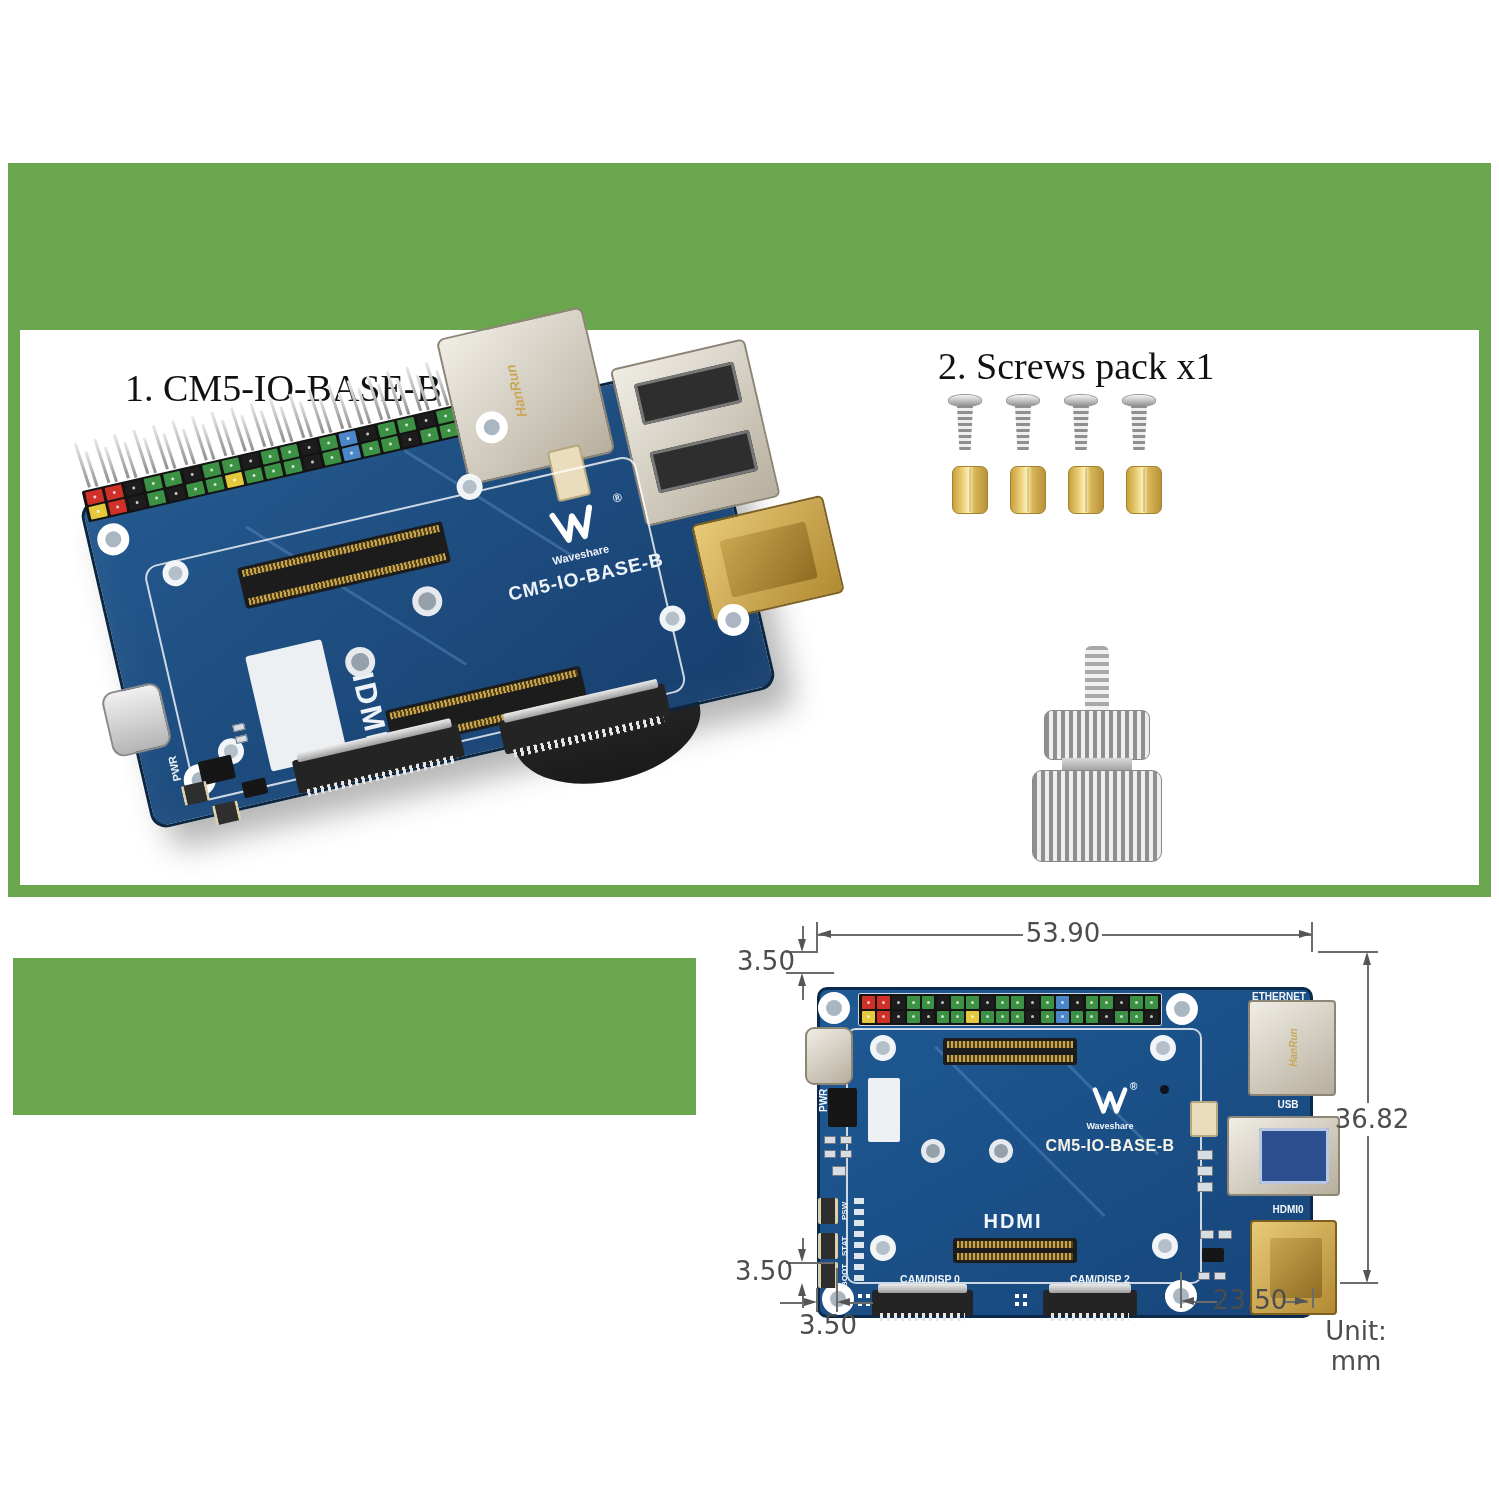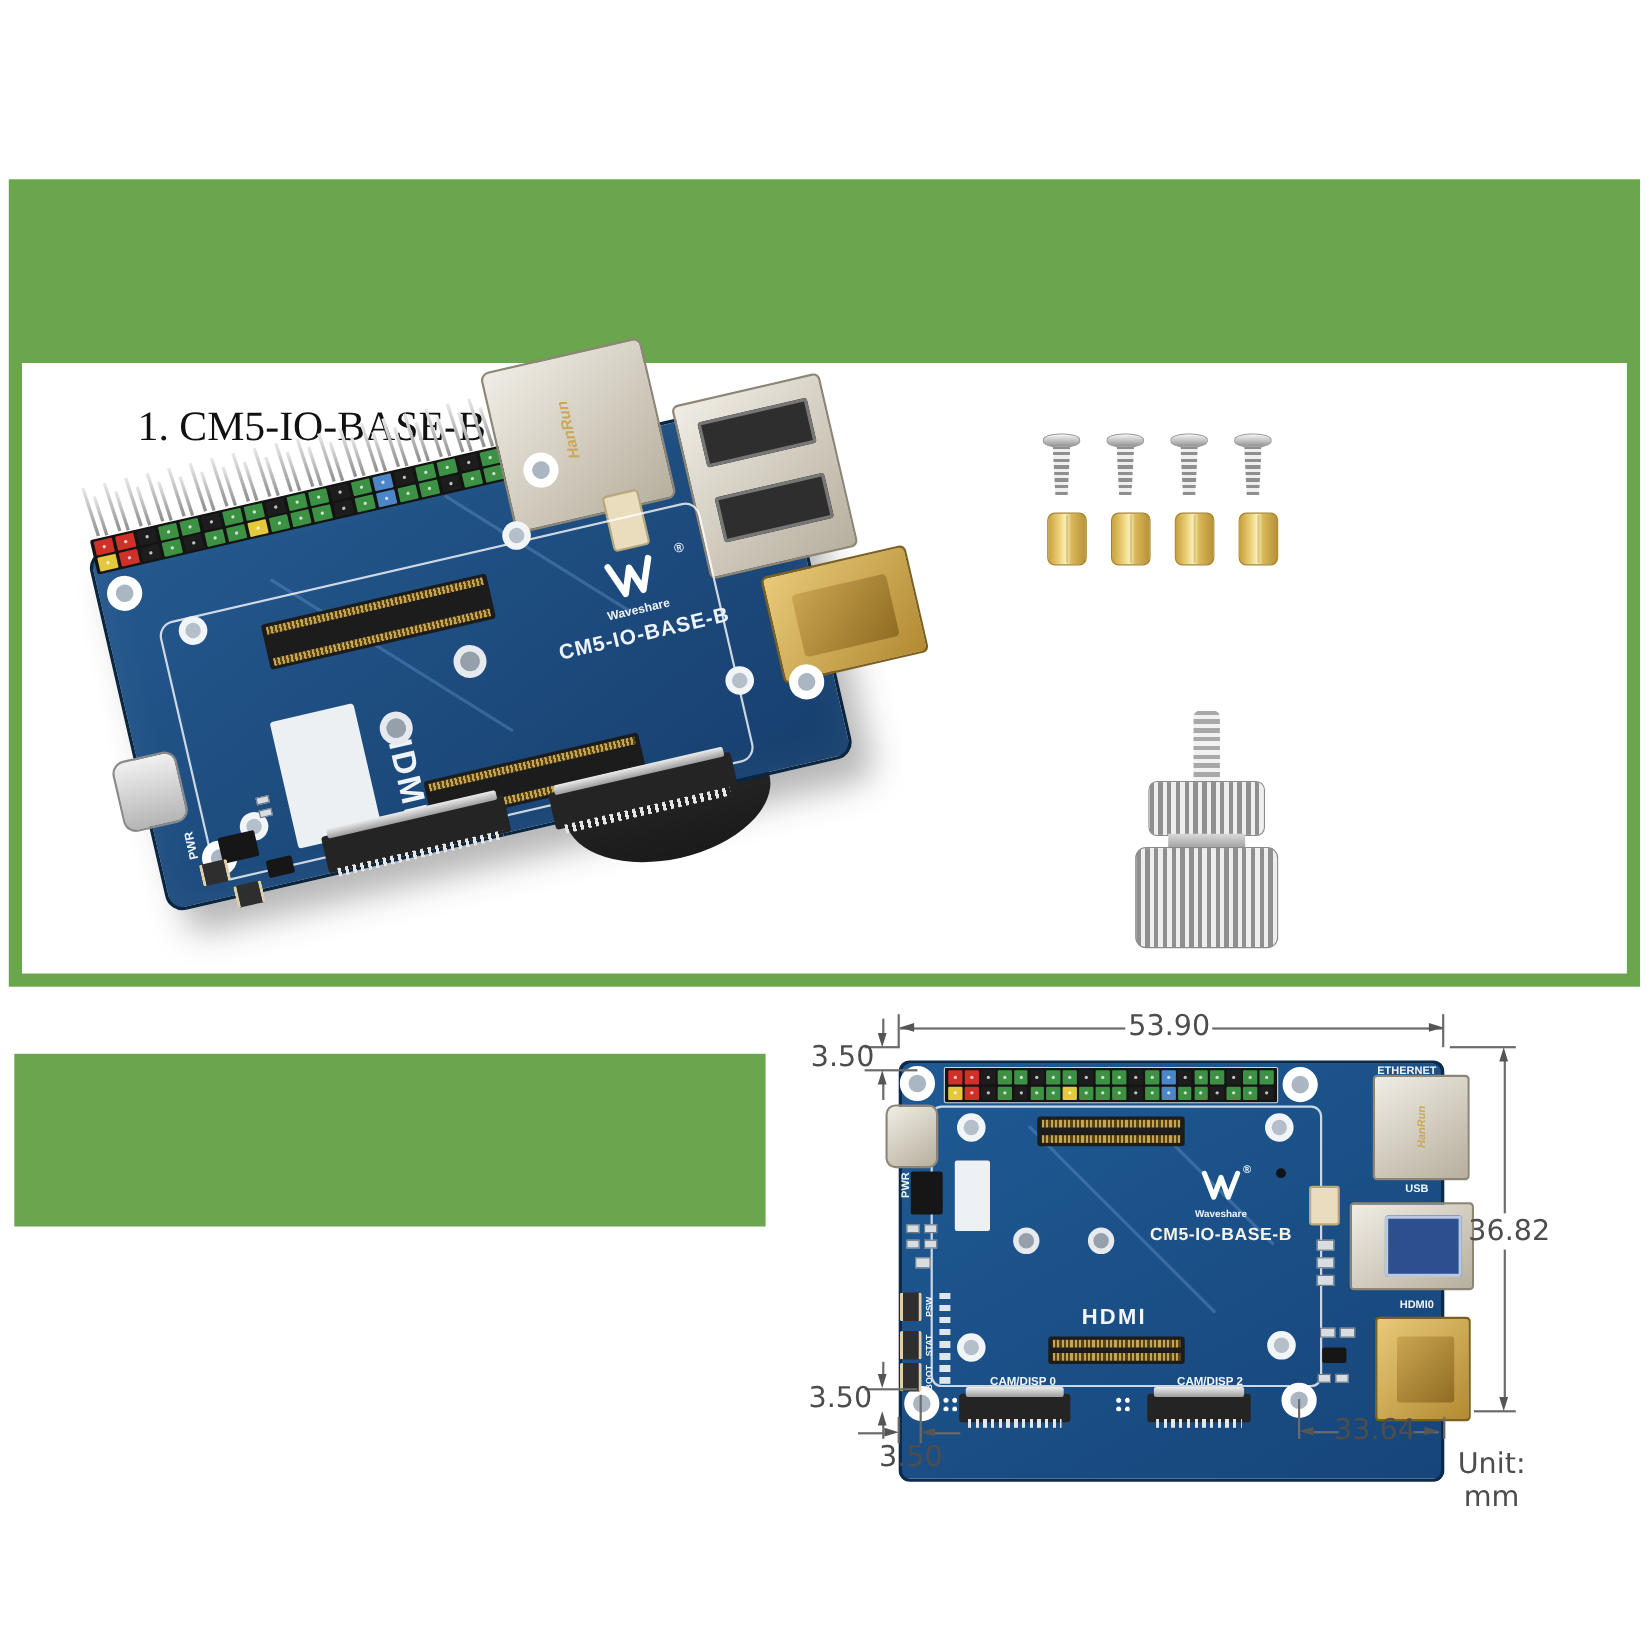--- a/index.html
+++ b/index.html
@@ -49,21 +49,21 @@
   .gpio-strip{position:absolute;background:#141414;border-radius:2px;}
   .gpio-col{position:absolute;top:2px;display:flex;flex-direction:column;gap:2px;}
   .gpio-cell{width:100%;border-radius:1px;position:relative;}
   .gpio-cell:after{content:'';position:absolute;left:50%;top:50%;width:3px;height:3px;margin:-1.5px 0 0 -1.5px;background:#ffffffbb;border-radius:50%;}
   .pin-needle{position:absolute;width:3px;background:linear-gradient(180deg,#e8e8e8,#8e8e8e);transform:rotate(-5deg);}
   .chip{position:absolute;background:#161616;border-radius:2px;}
   .passive{position:absolute;background:#d8dde2;border:1px solid #6d7884;box-sizing:border-box;}
   .btn-side{position:absolute;background:#2e2e2e;border-left:3px solid #ddd0ab;border-right:3px solid #ddd0ab;box-sizing:border-box;border-radius:2px;}
   .vtext{writing-mode:vertical-rl;transform:rotate(180deg);}
   
-  #dgm-board{position:absolute;left:817px;top:964px;width:496px;height:383px;box-sizing:border-box;
+  #dgm-board{position:absolute;left:817px;top:987px;width:496px;height:331px;box-sizing:border-box;
     background:linear-gradient(150deg,#1f5a94,#16457a);border:3px solid #0b2a4c;border-radius:10px;}
   .dl{position:absolute;background:#6b6b6b;}
   .dl-h{height:1.5px;} .dl-v{width:1.5px;}
   .arr{position:absolute;width:0;height:0;border:solid transparent;}
   .arr-l{border-width:4.5px 13px 4.5px 0;border-right-color:#555;}
   .arr-r{border-width:4.5px 0 4.5px 13px;border-left-color:#555;}
   .arr-u{border-width:0 4.5px 13px 4.5px;border-bottom-color:#555;}
   .arr-d{border-width:13px 4.5px 0 4.5px;border-top-color:#555;}
   .dim{position:absolute;font-family:"DejaVu Sans",sans-serif;color:#4d4d4d;font-size:26px;text-align:center;}
   .blabel{position:absolute;color:#f2f6fb;font-weight:bold;text-align:center;}
@@ -75,20 +75,21 @@
 </style>
 </head>
 <body>
 
 <div id="canvas">
 
   <div class="green-section" style="left:8px;top:163px;width:1483px;height:734px;"></div>
   <div class="white-box" style="left:20px;top:330px;width:1459px;height:555px;"></div>
 
   <div class="item-label" style="left:125px;top:366px;">1. CM5-IO-BASE-B x1</div>
+  <div class="item-label" style="left:938px;top:344px;">2. Screws pack x1</div>
 
   <div id="screw-row" class="abs">
       <div class="screw" style="left: 948px; top: 394px;">
         <div class="head"></div>
         <div class="shaft"></div>
       </div>
       <div class="screw" style="left: 1006px; top: 394px;">
         <div class="head"></div>
         <div class="shaft"></div>
       </div>
@@ -503,17 +504,17 @@
   <div class="dl dl-h" style="left:849px;top:1302px;width:24px;"></div>
   <div class="arr arr-l" style="left:837px;top:1298px;"></div>
   <div class="dim" style="left:796px;top:1310px;width:64px;">3.50</div>
 
   <div class="dl dl-v" style="left:1180px;top:1272px;height:36px;"></div>
   <div class="dl dl-v" style="left:1312px;top:1288px;height:20px;"></div>
   <div class="dl dl-h" style="left:1194px;top:1301px;width:23px;"></div>
   <div class="arr arr-l" style="left:1181px;top:1297px;"></div>
   <div class="dl dl-h" style="left:1285px;top:1301px;width:23px;"></div>
   <div class="arr arr-r" style="left:1295px;top:1297px;"></div>
-  <div class="dim" style="left:1212px;top:1285px;width:76px;">33.64</div>
+  <div class="dim" style="left:1212px;top:1285px;width:76px;">23.50</div>
 
   <div class="dim" style="left:1296px;top:1316px;width:120px;">Unit: mm</div>
 
 </div>
 
 </body></html>

